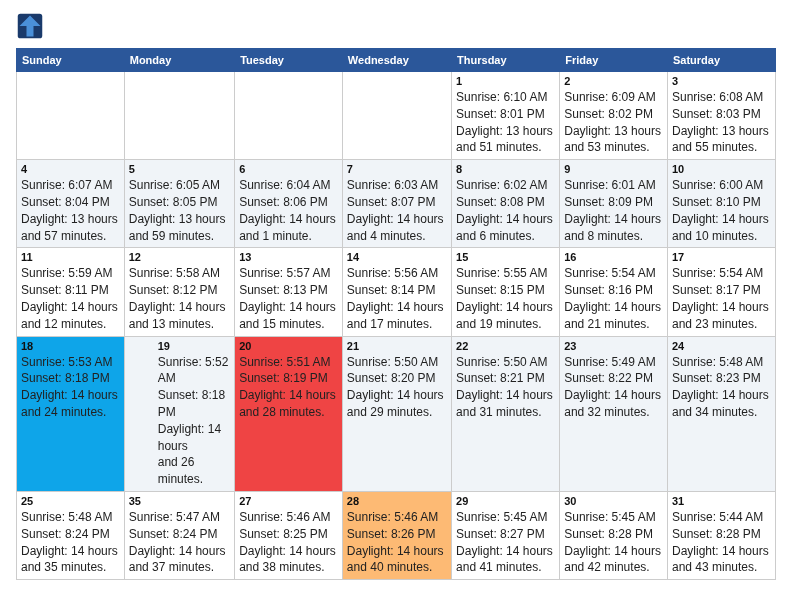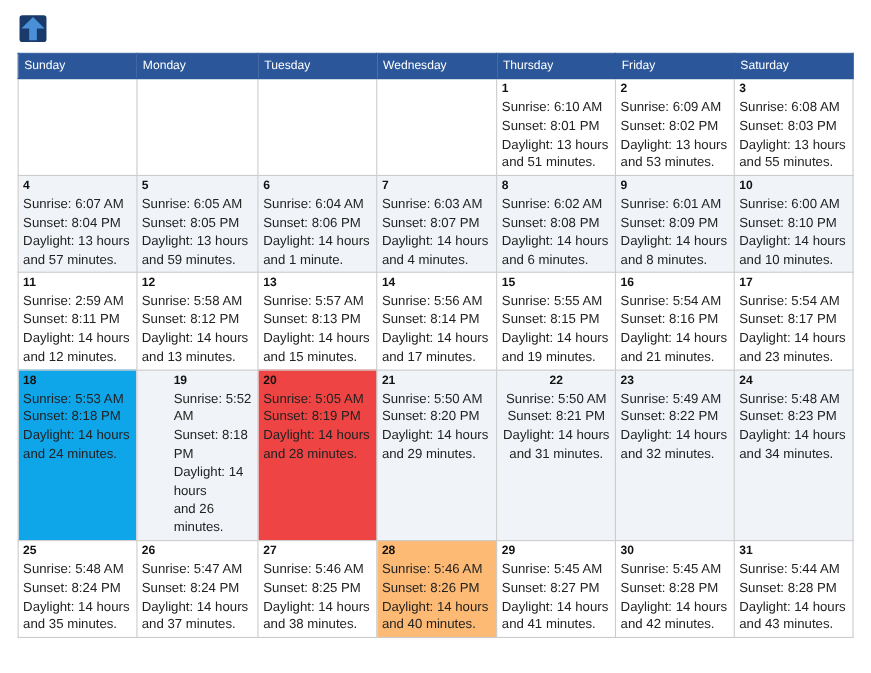--- a/index.html
+++ b/index.html
@@ -53,21 +53,21 @@
       width: 100%;
       border-collapse: collapse;
       font-size: 9.5px;
     }
     .calendar th {
       background: #2b579a;
       color: #fff;
       text-align: left;
       padding: 5px 5px;
       font-size: 11px;
-      font-weight: normal;
+      font-weight: bold;
       border: 1px solid #2b579a;
     }
     .calendar td {
       border: 1px solid #ccc;
       vertical-align: top;
       padding: 3px 4px;
       width: 113px;
       height: 80px;
       background: #fff;
     }
@@ -200,21 +200,21 @@
             <div class="day-num">10</div>
             <div class="day-info" style="white-space: pre-line;">Sunrise: 6:00 AM
 Sunset: 8:10 PM
 Daylight: 14 hours
 and 10 minutes.</div>
           </td>
         </tr>
         <tr>
           <td style="background: rgb(255, 255, 255);">
             <div class="day-num">11</div>
-            <div class="day-info" style="white-space: pre-line;">Sunrise: 2:59 AM
+            <div class="day-info" style="white-space: pre-line;">Sunrise: 5:59 AM
 Sunset: 8:11 PM
 Daylight: 14 hours
 and 12 minutes.</div>
           </td>
           <td style="background: rgb(255, 255, 255); margin-left: 32px;">
             <div class="day-num">12</div>
             <div class="day-info" style="white-space: pre-line;">Sunrise: 5:58 AM
 Sunset: 8:12 PM
 Daylight: 14 hours
 and 13 minutes.</div>
@@ -265,33 +265,33 @@
           </td>
           <td style="background: rgb(240, 244, 248); padding-left: 33px;">
             <div class="day-num">19</div>
             <div class="day-info" style="white-space: pre-line;">Sunrise: 5:52 AM
 Sunset: 8:18 PM
 Daylight: 14 hours
 and 26 minutes.</div>
           </td>
           <td style="background: #ef4444;">
             <div class="day-num">20</div>
-            <div class="day-info" style="white-space: pre-line;">Sunrise: 5:05 AM
+            <div class="day-info" style="white-space: pre-line;">Sunrise: 5:51 AM
 Sunset: 8:19 PM
 Daylight: 14 hours
 and 28 minutes.</div>
           </td>
           <td style="background: rgb(240, 244, 248);">
             <div class="day-num">21</div>
             <div class="day-info" style="white-space: pre-line;">Sunrise: 5:50 AM
 Sunset: 8:20 PM
 Daylight: 14 hours
 and 29 minutes.</div>
           </td>
-          <td style="background: rgb(240, 244, 248); text-align: center;">
+          <td style="background: rgb(240, 244, 248);">
             <div class="day-num">22</div>
             <div class="day-info" style="white-space: pre-line;">Sunrise: 5:50 AM
 Sunset: 8:21 PM
 Daylight: 14 hours
 and 31 minutes.</div>
           </td>
           <td style="background: rgb(240, 244, 248);">
             <div class="day-num">23</div>
             <div class="day-info" style="white-space: pre-line;">Sunrise: 5:49 AM
 Sunset: 8:22 PM
@@ -308,21 +308,21 @@
         </tr>
         <tr>
           <td style="background: rgb(255, 255, 255);">
             <div class="day-num">25</div>
             <div class="day-info" style="white-space: pre-line;">Sunrise: 5:48 AM
 Sunset: 8:24 PM
 Daylight: 14 hours
 and 35 minutes.</div>
           </td>
           <td style="background: rgb(255, 255, 255);">
-            <div class="day-num">26</div>
+            <div class="day-num">35</div>
             <div class="day-info" style="white-space: pre-line;">Sunrise: 5:47 AM
 Sunset: 8:24 PM
 Daylight: 14 hours
 and 37 minutes.</div>
           </td>
           <td style="background: rgb(255, 255, 255);">
             <div class="day-num">27</div>
             <div class="day-info" style="white-space: pre-line;">Sunrise: 5:46 AM
 Sunset: 8:25 PM
 Daylight: 14 hours

